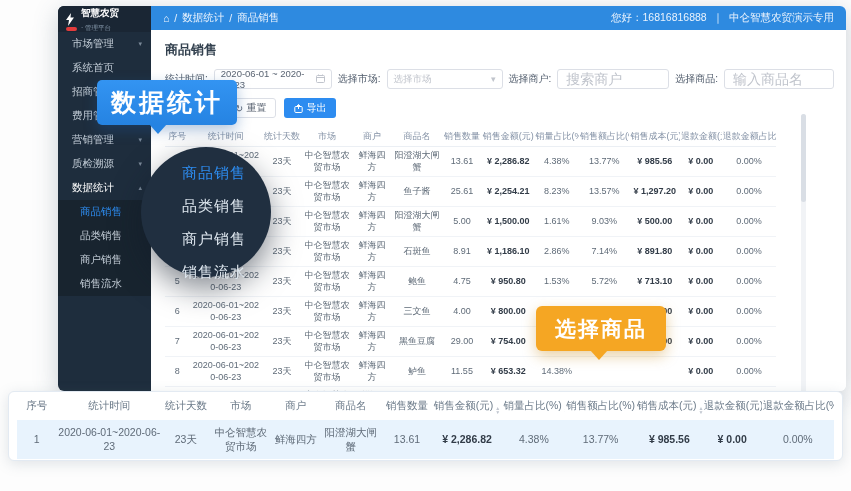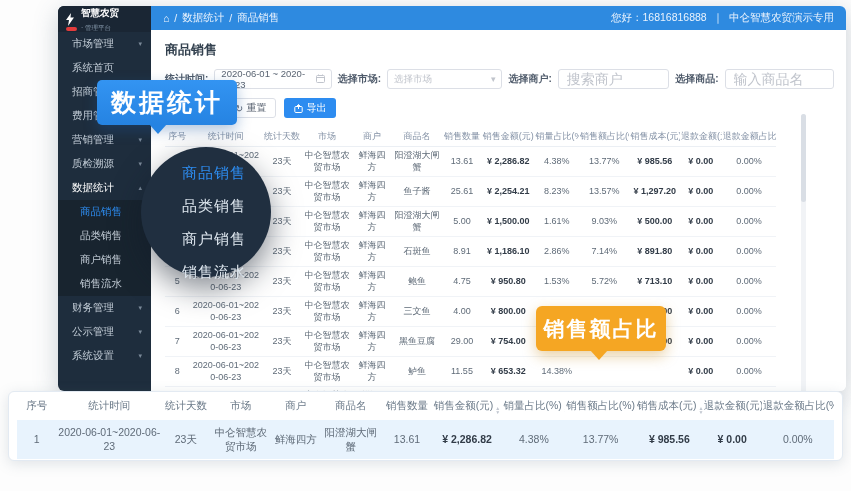--- a/index.html
+++ b/index.html
@@ -30,21 +30,21 @@
   
   .right-pane{flex:1;display:flex;flex-direction:column;min-width:0;background:#fff;}
   .topbar{height:24px;flex:none;background:#2e8ae0;color:#eaf3fd;display:flex;align-items:center;
     justify-content:space-between;padding:0 12px;font-size:10.5px;}
   .crumbs{display:flex;align-items:center;gap:5px;}
   .userbox{display:flex;align-items:center;gap:6px;}
   .content{flex:1;padding:9px 12px 0 14px;overflow:hidden;position:relative;}
   .page-title{font-size:13px;font-weight:bold;color:#32404e;margin:2px 0 10px;}
   
   .filter-row{display:flex;align-items:center;gap:6px;font-size:10px;color:#4e5a6a;margin-bottom:9px;}
-  .f-label{font-weight:bold;flex:none;text-align:center;}
+  .f-label{font-weight:normal;flex:none;text-align:center;}
   .f-box{height:20px;border:1px solid #dcdfe6;border-radius:3px;display:flex;align-items:center;
     padding:0 6px;font-size:9.5px;color:#5a6472;background:#fff;box-sizing:border-box;gap:4px;}
   .f-box input{border:none;outline:none;width:100%;font-size:14px;color:#5a6472;
     font-family:"Liberation Sans","DejaVu Sans",sans-serif;}
   .f-box input::placeholder{color:#c0c4cc;}
   .ph{color:#c0c4cc;flex:1;}
   .w-date{width:118px;justify-content:space-between;}
   .w-market{width:116px;justify-content:space-between;}
   .w-merchant{width:112px;}
   .w-product{width:110px;}
@@ -149,34 +149,20 @@
           <span class="sb-label">商品销售</span>
         </div>
         <div class="sb-item">
           <span class="sb-label">品类销售</span>
         </div>
         <div class="sb-item">
           <span class="sb-label">商户销售</span>
         </div>
         <div class="sb-item">
           <span class="sb-label">销售流水</span>
-        </div>
-      </div>
-    <div>
-        <div class="sb-item">
-          <span class="sb-label">财务管理</span>
-          <span class="caret">▾</span>
-        </div>
-        <div class="sb-item">
-          <span class="sb-label">公示管理</span>
-          <span class="caret">▾</span>
-        </div>
-        <div class="sb-item">
-          <span class="sb-label">系统设置</span>
-          <span class="caret">▾</span>
         </div>
       </div>
   </div>
 
   <div class="right-pane">
     <div class="topbar">
       <div class="crumbs">
         <span>⌂</span>
         <span>/</span>
         <span>数据统计</span>
@@ -427,21 +413,21 @@
 
 <div class="badge-blue">数据统计</div>
 
 <div class="lens">
     <div class="lens-item active">商品销售</div>
     <div class="lens-item">品类销售</div>
     <div class="lens-item">商户销售</div>
     <div class="lens-item">销售流水</div>
   </div>
 
-<div class="badge-orange">销售额占比</div>
+<div class="badge-orange">选择商品</div>
 
 <div class="detail-card">
   <table class="detail">
       <colgroup>
         <col style="width: 5%;">
         <col style="width: 13.5%;">
         <col style="width: 6%;">
         <col style="width: 8%;">
         <col style="width: 6%;">
         <col style="width: 8%;">

